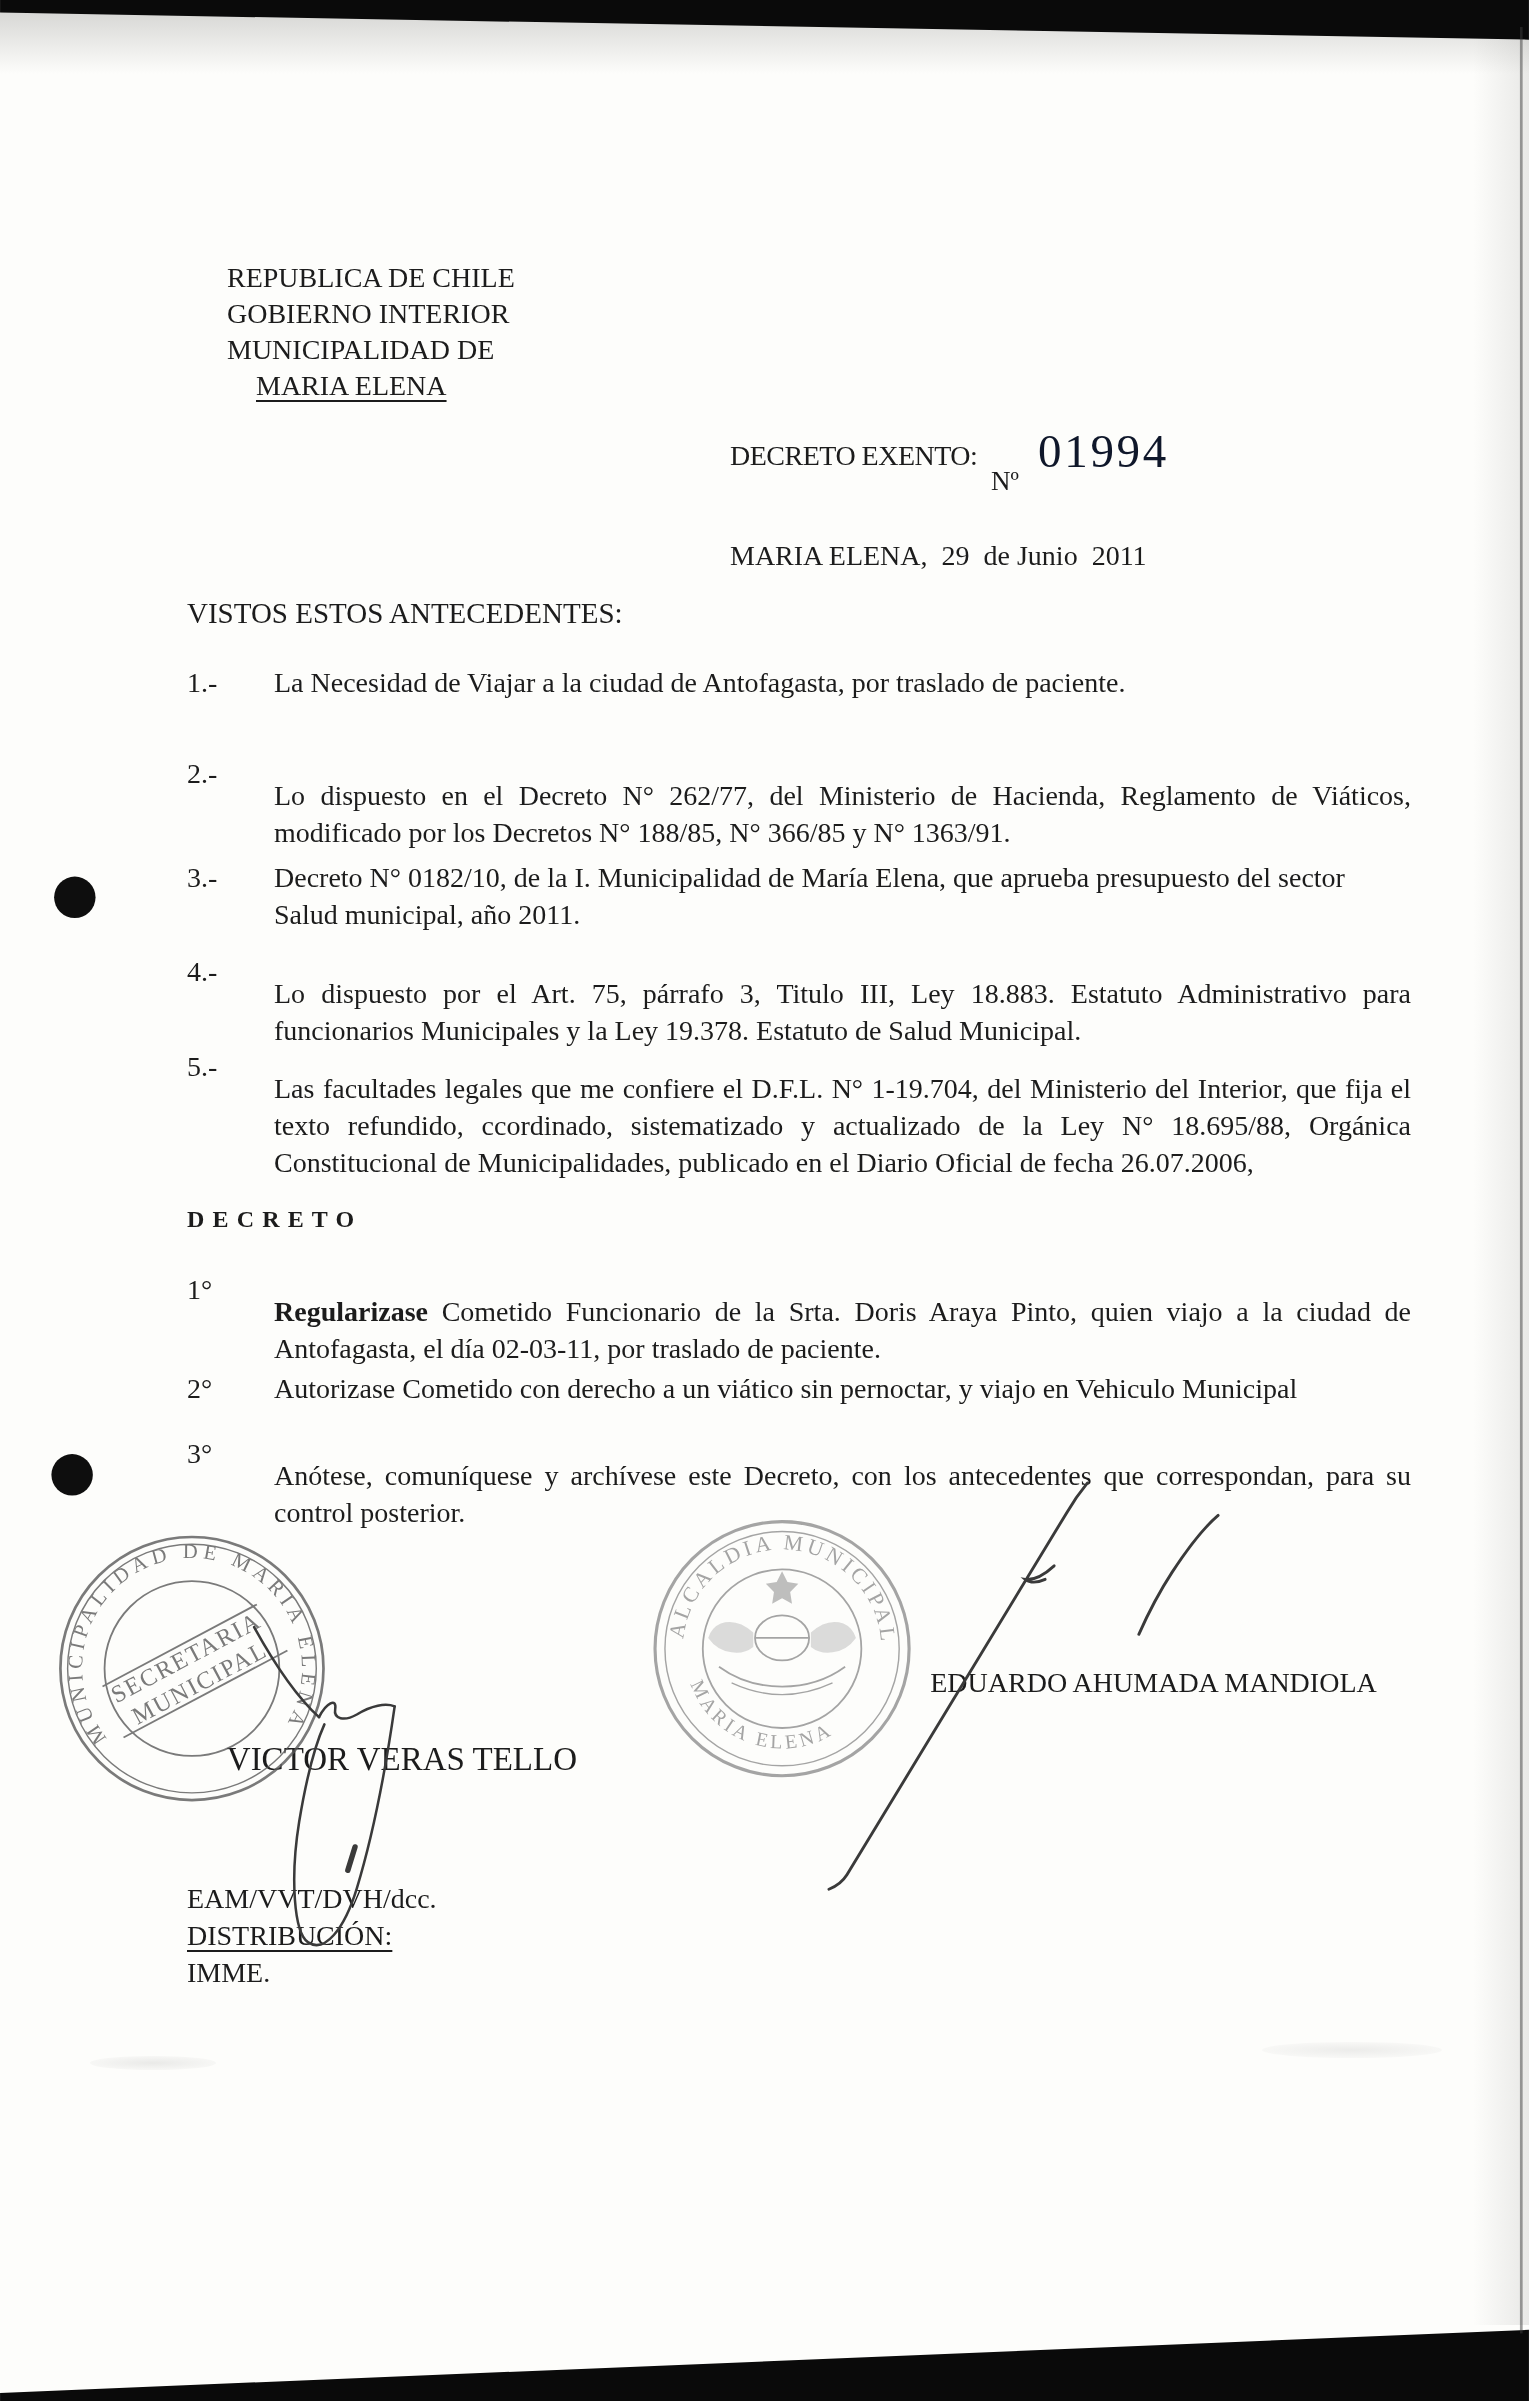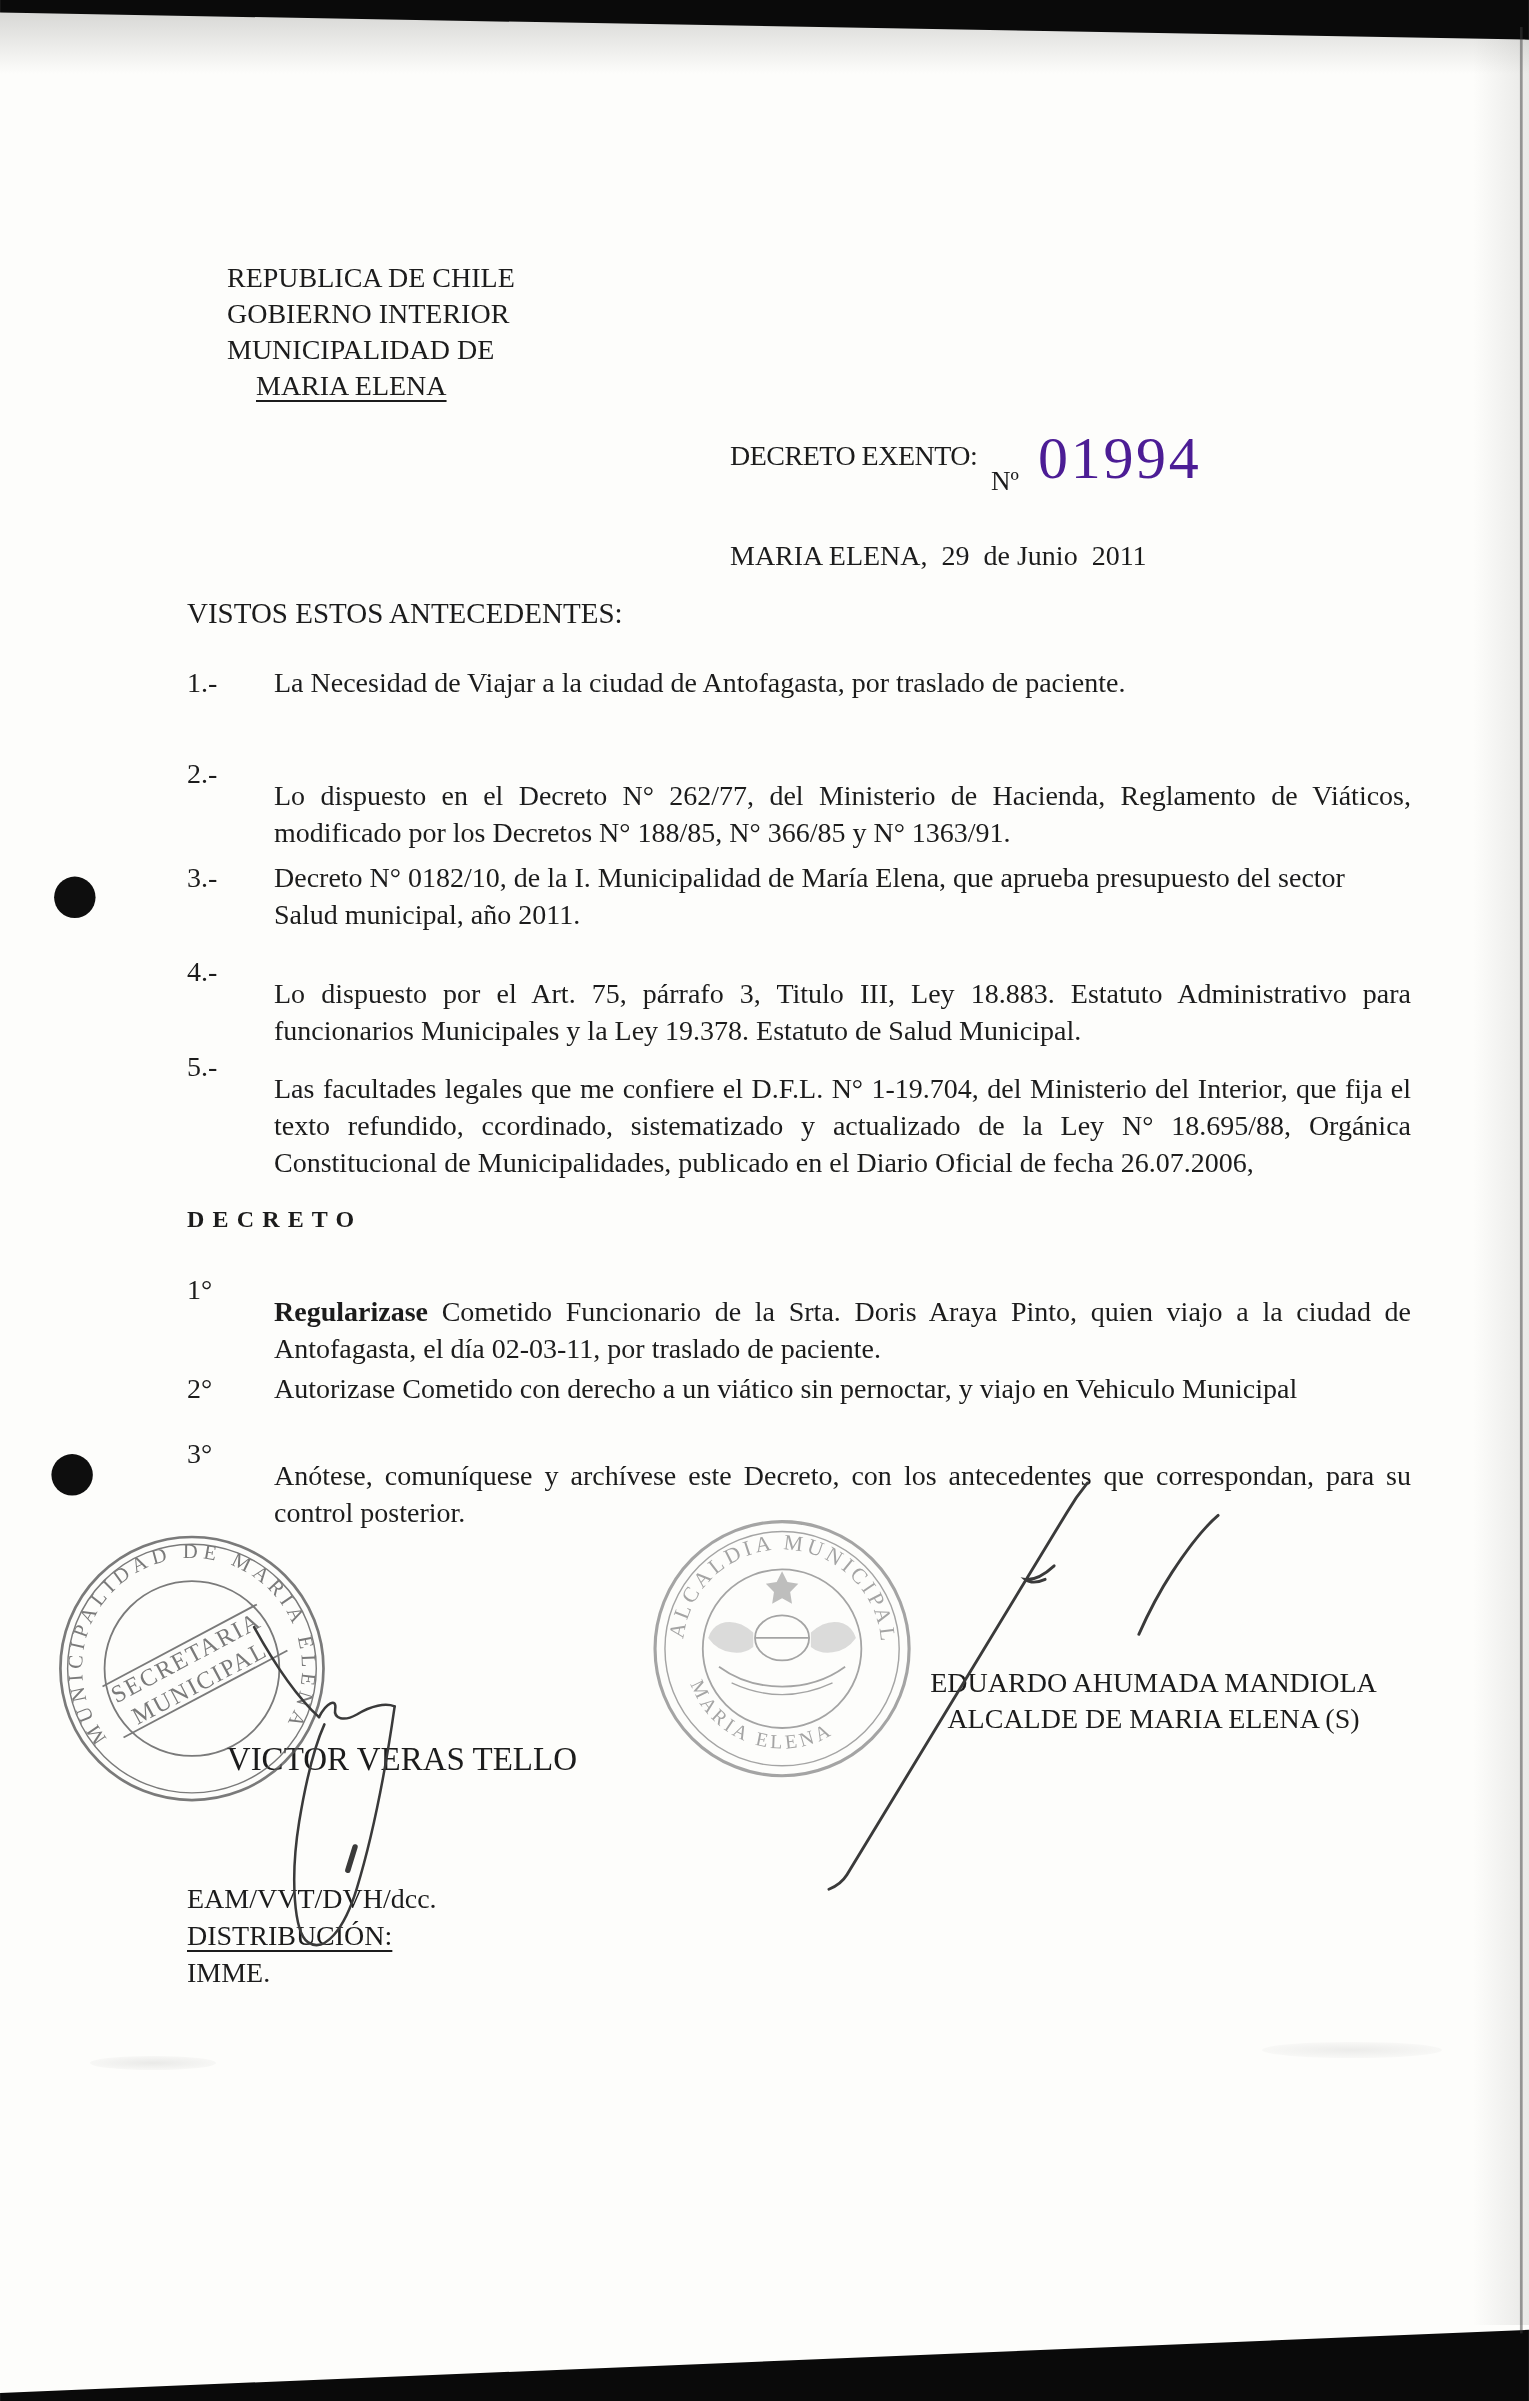--- a/index.html
+++ b/index.html
@@ -34,21 +34,21 @@
   <div class="abs smudge" style="left:90px;top:2056px;width:126px;height:14.4px;opacity:.35"></div>
   <div class="abs smudge" style="left:1262px;top:2042px;width:180px;height:16px;opacity:.3"></div>
 
   <div class="abs hline" style="left:187px;top:260px;">REPUBLICA DE CHILE</div>
   <div class="abs hline" style="left:187px;top:296px;">GOBIERNO  INTERIOR</div>
   <div class="abs hline" style="left:187px;top:332px;">MUNICIPALIDAD DE</div>
   <div class="abs hline u" style="left:216px;top:368px;">MARIA ELENA</div>
 
   <div class="abs" style="left:730px;top:440px;font-size:28px;letter-spacing:-0.5px;">DECRETO EXENTO:</div>
   <div class="abs" style="left:991px;top:466px;font-size:27px;">Nº</div>
-  <div class="abs" style="left:1038px;top:424px;font-size:60px;letter-spacing:2.7px;color:#4c1d95;">01994</div>
+  <div class="abs" style="left:1038px;top:424px;font-size:47px;letter-spacing:2.7px;color:#0f172a;">01994</div>
 
   <div class="abs pre" style="left:730px;top:540px;font-size:28px;">MARIA ELENA,  29  de Junio  2011</div>
 
   <div class="abs" style="left:187px;top:597px;font-size:29px;">VISTOS ESTOS ANTECEDENTES:</div>
 
   <div class="body-row" style="top:664px;">
     <div class="row-num">1.-</div>
     <div class="row-text">La Necesidad de Viajar a la ciudad de Antofagasta, por traslado de paciente.</div>
   </div>
   <div class="body-row" style="top:755px;">
@@ -78,21 +78,20 @@
     <div class="row-num">2°</div>
     <div class="row-text"><span class="b"></span><span>Autorizase Cometido con derecho a un viático sin pernoctar, y  viajo en Vehiculo Municipal</span></div>
   </div>
   <div class="body-row" style="top:1435px;">
     <div class="row-num">3°</div>
     <div class="row-text just"><span class="b"></span><span>Anótese, comuníquese y archívese este Decreto, con los antecedentes que correspondan, para su control posterior.</span></div>
   </div>
 
   <div class="abs" style="left:919px;top:1665px;width:469px;text-align:center;font-size:28px;line-height:36px;">
     <div>EDUARDO AHUMADA MANDIOLA</div>
-    <div>ALCALDE DE MARIA ELENA (S)</div>
   </div>
 
   <div class="abs" style="left:108px;top:1741px;width:469px;text-align:right;font-size:33px;line-height:36px;">
     <div>VICTOR VERAS TELLO</div>
   </div>
 
   <div class="abs" style="left:187px;top:1880px;font-size:28px;line-height:37px;">
     <div>EAM/VVT/DVH/dcc.</div>
     <div class="u">DISTRIBUCIÓN:</div>
     <div>IMME.</div>

